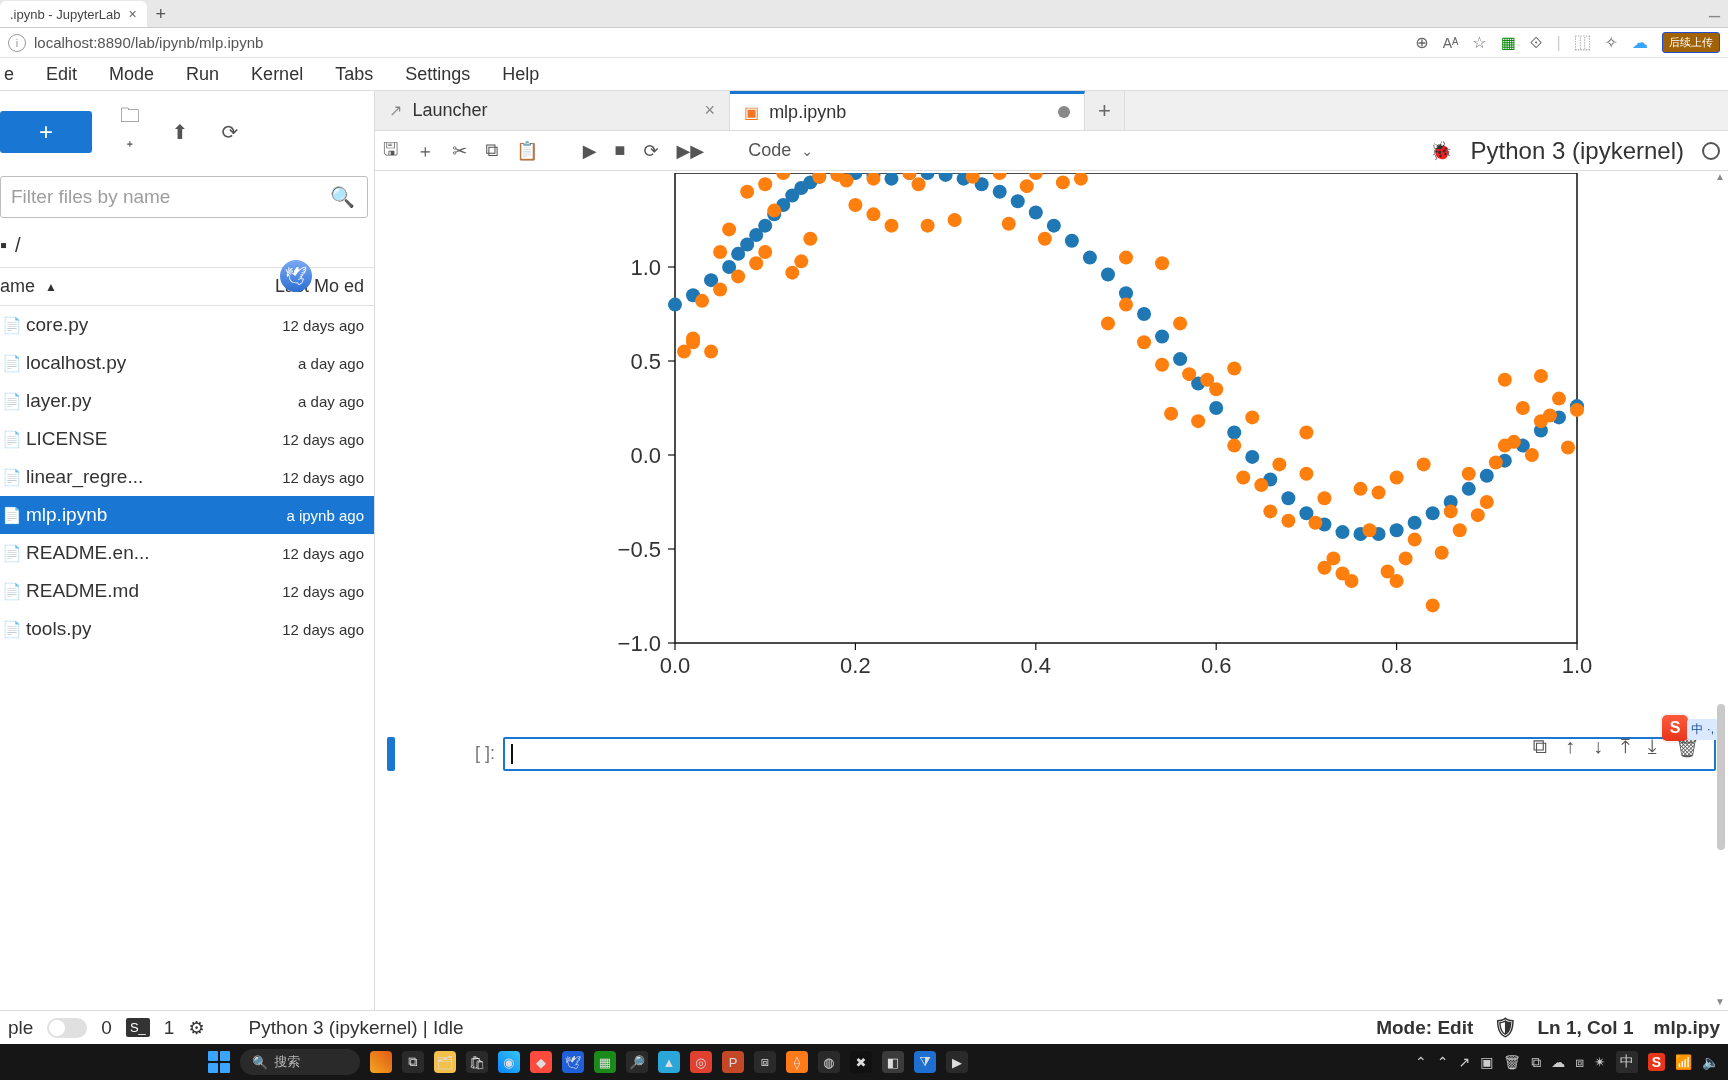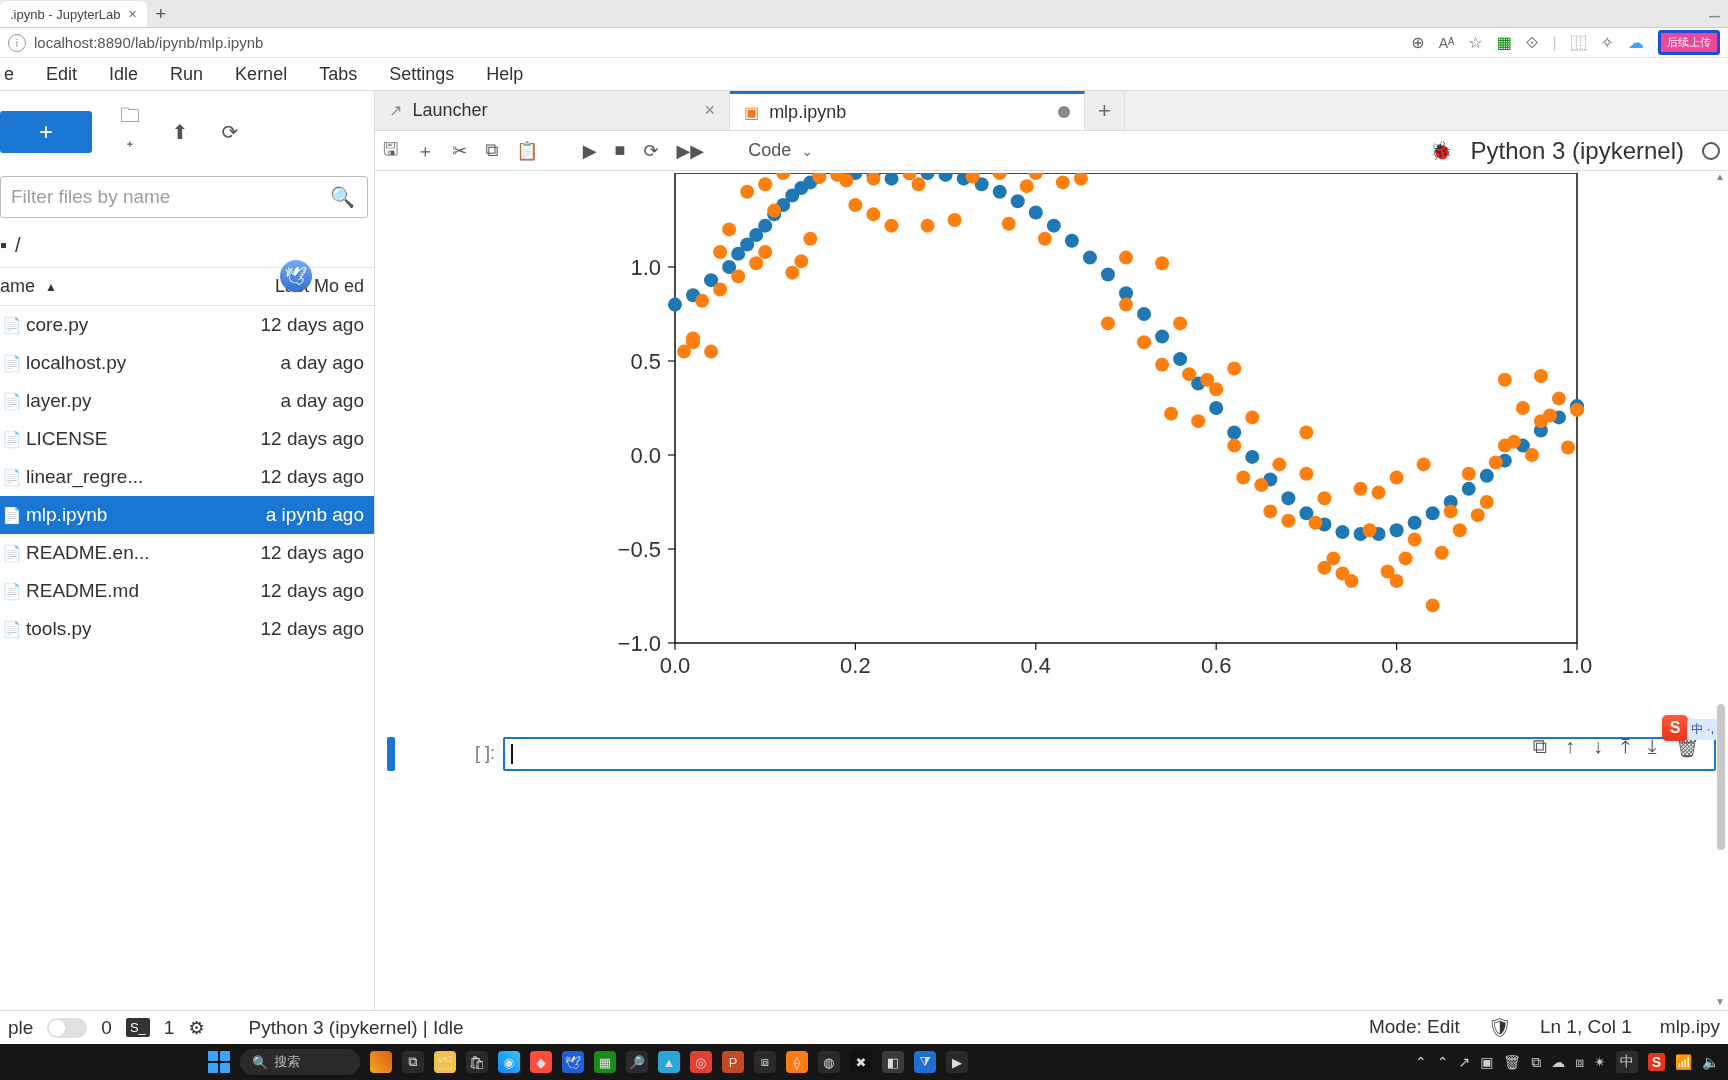--- a/index.html
+++ b/index.html
@@ -8,21 +8,21 @@
 
 .browser-tabs { height: 28px; background: #e8e8e8; display: flex; align-items: flex-end; border-bottom: 1px solid #ccc; }
 .browser-tab { background: #fff; height: 26px; display: flex; align-items: center; padding: 0 10px; font-size: 13px; color: #444; border-radius: 6px 6px 0 0; max-width: 160px; gap: 8px; }
 .browser-tab .close { font-size: 14px; color: #666; }
 .browser-newtab { width: 28px; height: 26px; display: flex; align-items: center; justify-content: center; font-size: 18px; color: #555; }
 .addr-bar { height: 30px; background: #fff; display: flex; align-items: center; padding: 0 8px; gap: 8px; border-bottom: 1px solid #e0e0e0; font-size: 15px; color: #555; }
 .addr-left { display: flex; align-items: center; gap: 8px; }
 .addr-info { width: 18px; height: 18px; border: 1px solid #999; border-radius: 50%; display: flex; align-items: center; justify-content: center; font-size: 11px; color: #999; }
 .addr-url { color: #555; }
 .addr-right { margin-left: auto; display: flex; align-items: center; gap: 14px; color: #666; font-size: 16px; }
-.addr-right .upload-badge { background: #ec4899; color:#fff; font-size:11px; padding:2px 6px; border-radius:3px; border:3px solid #1d4ed8; }
+.addr-right .upload-badge { background: #a16207; color:#fff; font-size:11px; padding:2px 6px; border-radius:3px; border:1px solid #1d4ed8; }
 
 
 .menubar { height: 32px; display: flex; align-items: center; padding: 0 4px; font-size: 18px; color: #333; gap: 4px; }
 .menubar .menu-item { padding: 4px 14px; border-radius: 3px; }
 
 
 .main-wrap { display: flex; height: 920px; border-top: 1px solid #dcdcdc; }
 
 
 .filebrowser { width: 375px; background: #fff; border-right: 1px solid #dcdcdc; display: flex; flex-direction: column; }
@@ -33,21 +33,21 @@
 .fb-filter .search { position: absolute; right: 12px; color: #666; font-size: 20px; }
 .fb-crumb { padding: 6px 8px 10px 0; display: flex; align-items: center; gap: 8px; font-size: 20px; color: #333; }
 .fb-head { display: flex; align-items: center; justify-content: space-between; padding: 8px 10px 8px 0; font-size: 18px; color: #333; border-top: 1px solid #e0e0e0; border-bottom: 1px solid #e0e0e0; position: relative; }
 .fb-head .name { display: flex; align-items: center; gap: 10px; }
 .fb-head .badge { position: absolute; left: 280px; top: -8px; width: 32px; height: 32px; border-radius: 50%; background: linear-gradient(180deg,#7aa9f5,#2e6fd1); display:flex;align-items:center;justify-content:center;color:#fff;font-size:18px; }
 
 .fb-list { flex: 1; overflow: auto; }
 .fb-row { display: flex; align-items: center; justify-content: space-between; padding: 8px 10px 8px 2px; font-size: 19px; color: #333; }
 .fb-row.sel { background: #1976d2; color: #fff; }
 .fb-row .fname { display: flex; align-items: center; gap: 8px; overflow: hidden; text-overflow: ellipsis; white-space: nowrap; max-width: 180px; }
-.fb-row .fdate { font-size: 19px; color: inherit; }
+.fb-row .fdate { font-size: 15px; color: inherit; }
 .fb-row .picon { width: 16px; display: inline-block; text-align:center; font-size:16px; }
 
 
 .content { flex: 1; display: flex; flex-direction: column; background: #fff; }
 .tabs { height: 40px; display: flex; align-items: stretch; background: #f0f0f0; border-bottom: 1px solid #dcdcdc; }
 .tab { width: 355px; display: flex; align-items: center; padding: 0 14px; font-size: 18px; color: #333; border-right: 1px solid #dcdcdc; background:#eee; gap: 10px; position: relative; }
 .tab.active { background: #fff; border-top: 3px solid #1976d2; }
 .tab .ticon { font-size: 16px; color: #888; }
 .tab .tclose { margin-left: auto; font-size: 18px; color: #888; }
 .tab .tdirty { margin-left: auto; width: 12px; height: 12px; border-radius: 50%; background: #888; }
@@ -82,21 +82,21 @@
 .scrollbar-v .arrow { height:14px; font-size:10px; color:#888; text-align:center; }
 .scrollbar-v .track { position:absolute; top:14px; bottom:14px; left:3px; width:6px; background:transparent; }
 .scrollbar-v .thumb { position:absolute; left:0; width:8px; border-radius:4px; background:#c9c9c9; }
 
 
 .statusbar { height: 34px; display: flex; align-items: center; padding: 0 8px; gap: 14px; font-size: 19px; color: #333; border-top: 1px solid #dcdcdc; }
 .statusbar .toggle { width: 40px; height: 20px; border-radius: 10px; background: #e0e0e0; position: relative; }
 .statusbar .toggle::after { content: ""; position: absolute; left: 2px; top: 2px; width: 16px; height: 16px; border-radius: 50%; background: #fff; }
 .statusbar .pill { background: #333; color: #fff; font-size: 13px; padding: 2px 4px; border-radius: 2px; }
 .statusbar .cog { font-size: 18px; color:#333; }
-.statusbar .right { margin-left: auto; display: flex; align-items: flex-start; gap: 28px; }
+.statusbar .right { margin-left: auto; display: flex; align-items: flex-end; gap: 20px; font-weight: bold; }
 
 
 .taskbar { height: 36px; background: #161616; display: flex; align-items: center; padding: 0 8px; gap: 10px; }
 .taskbar .left-spacer { width: 190px; }
 .taskbar .start { width: 22px; height: 22px; display: grid; grid-template-columns: 1fr 1fr; grid-template-rows: 1fr 1fr; gap: 2px; }
 .taskbar .start div { background: #3aa5ff; border-radius: 1px; }
 .taskbar .search { display: flex; align-items: center; gap: 6px; background: #2a2a2a; color: #bbb; border-radius: 14px; padding: 4px 12px; font-size: 13px; width: 120px; }
 .taskbar .ticon { width: 22px; height: 22px; border-radius: 4px; background: #2a2a2a; display:flex; align-items:center; justify-content:center; font-size:13px; color:#ddd; }
 .taskbar .tray { margin-left: auto; display: flex; align-items: center; gap: 10px; color: #ccc; font-size: 14px; }
 
@@ -129,21 +129,21 @@
     <span>⿲</span>
     <span>✧</span>
     <span style="color:#3aa5ff;">☁</span>
     <span class="upload-badge">后续上传</span>
   </div>
 </div>
 
 <div class="menubar">
   <div class="menu-item" style="padding-left:0">e</div>
   <div class="menu-item">Edit</div>
-  <div class="menu-item">Idle</div>
+  <div class="menu-item">Mode</div>
   <div class="menu-item">Run</div>
   <div class="menu-item">Kernel</div>
   <div class="menu-item">Tabs</div>
   <div class="menu-item">Settings</div>
   <div class="menu-item">Help</div>
 </div>
 
 <div class="main-wrap">
 
   <div class="filebrowser">

